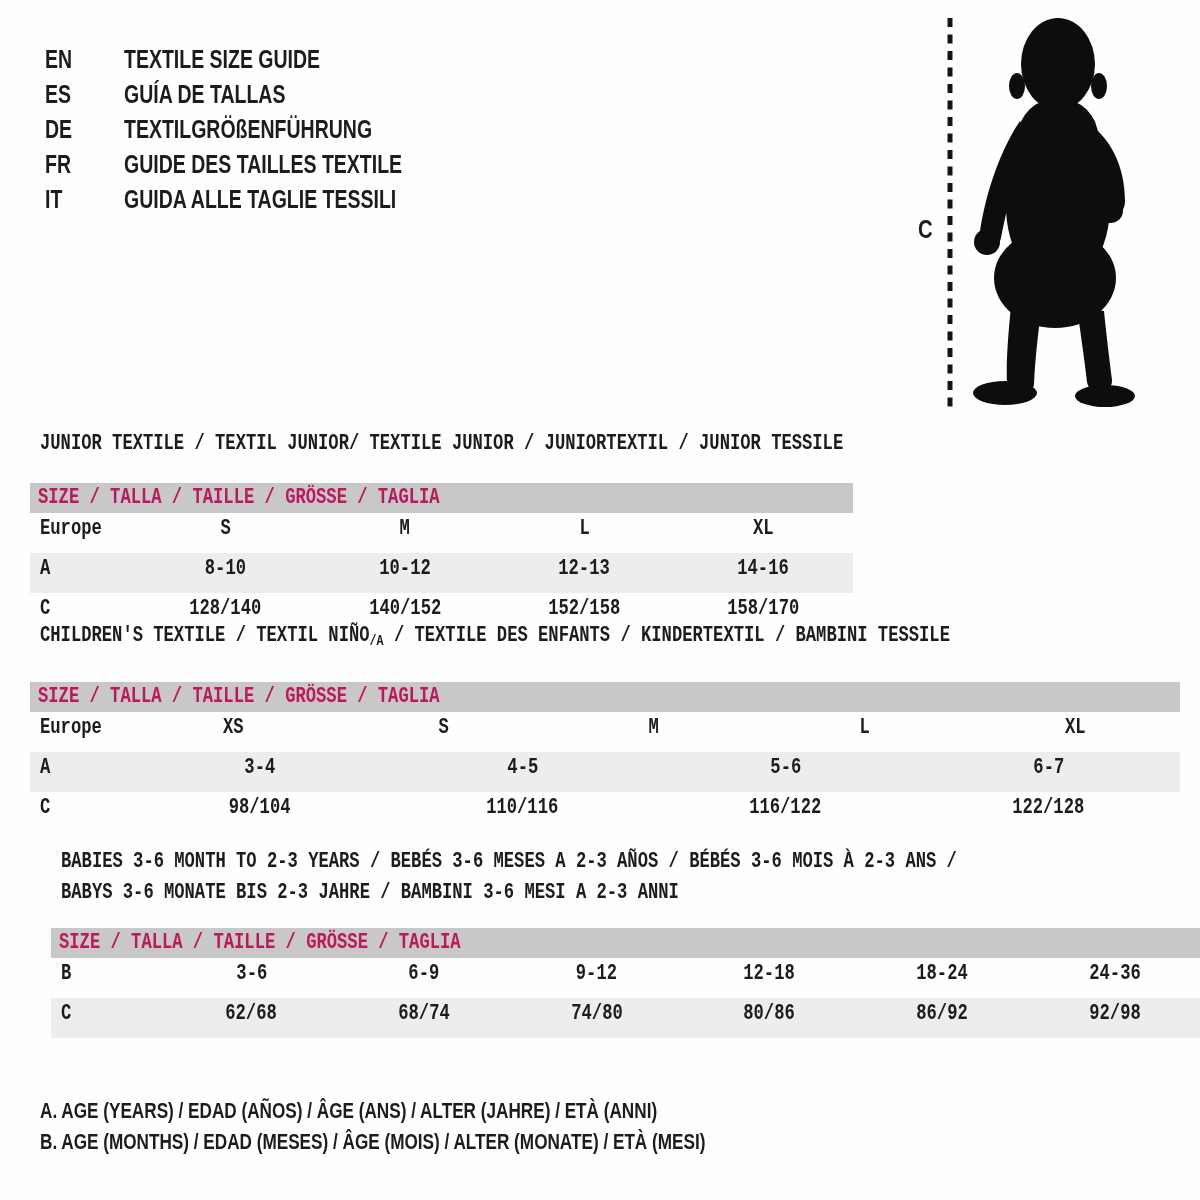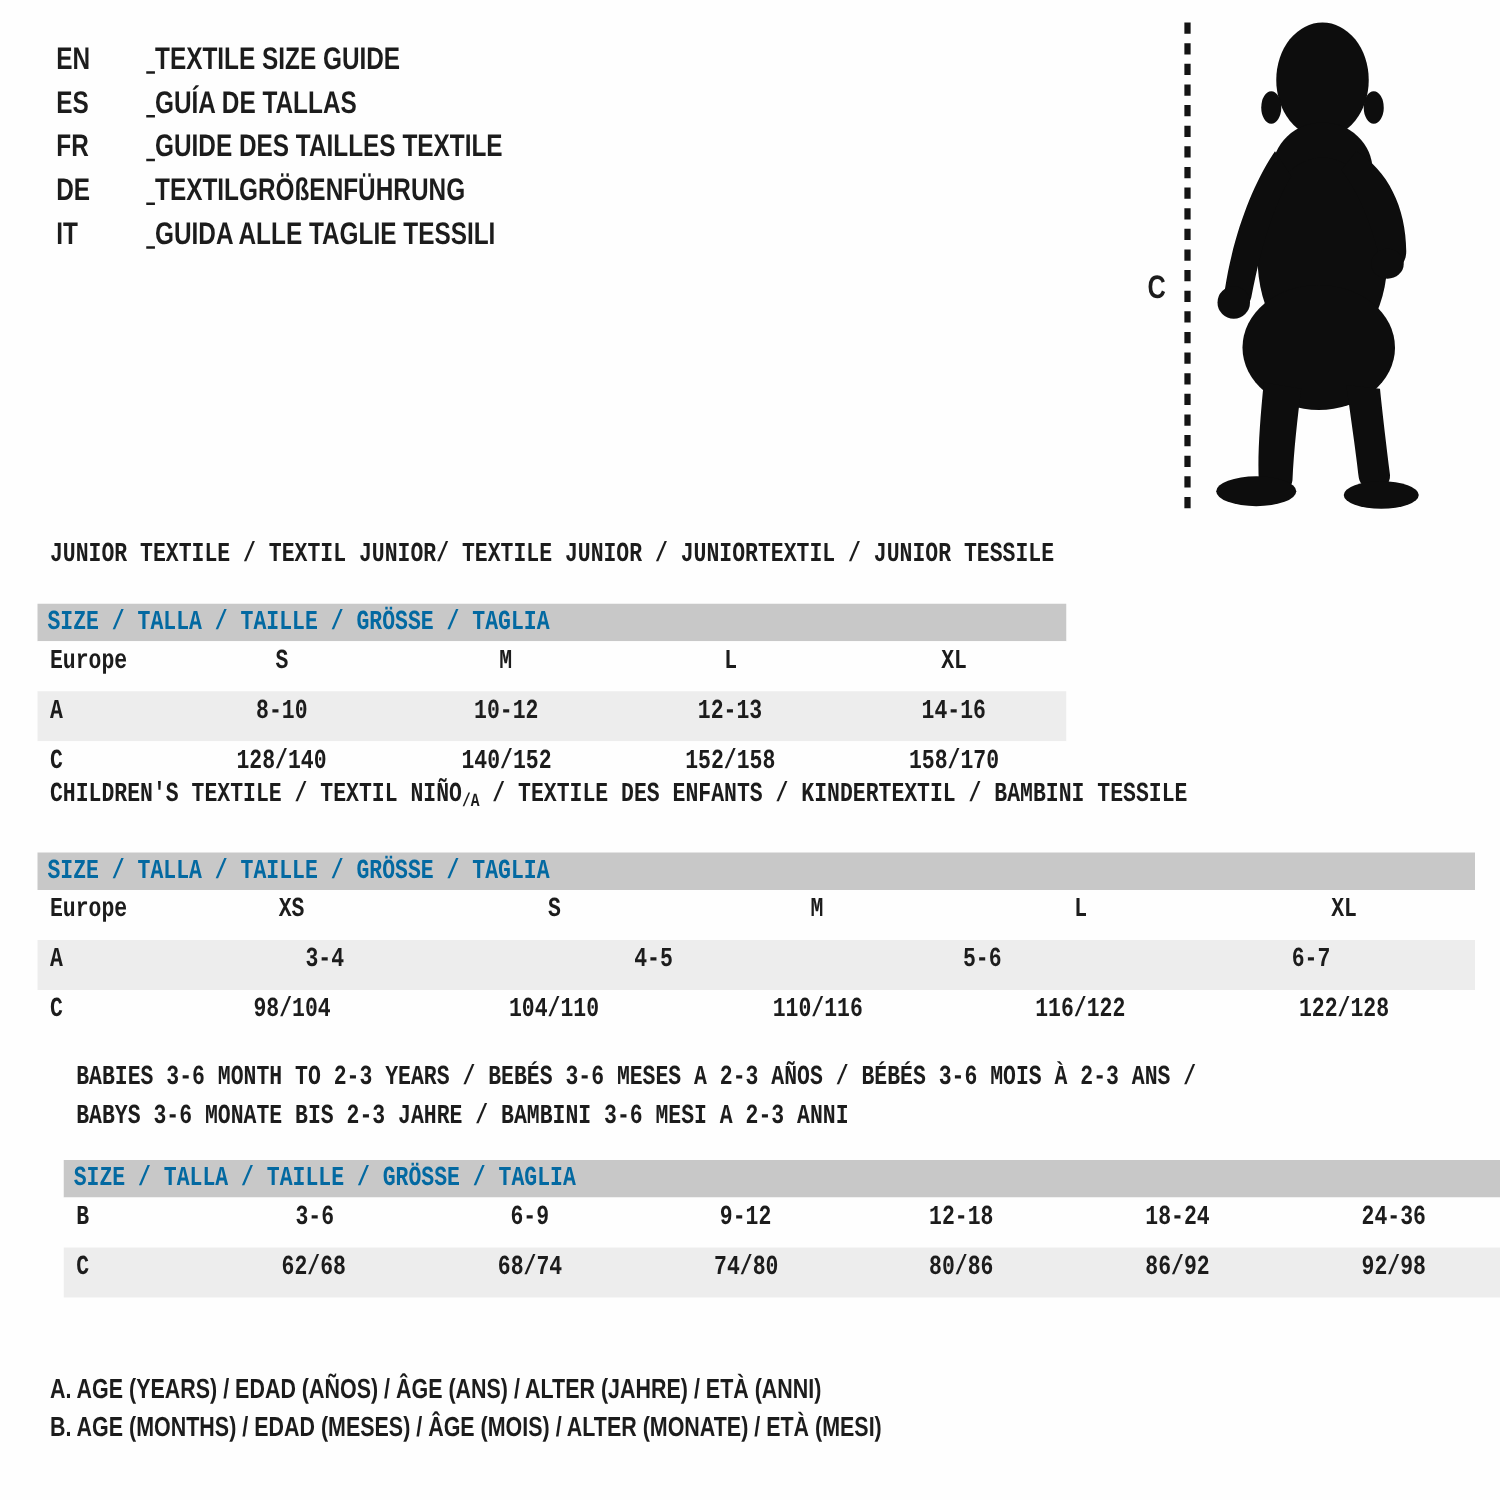--- a/index.html
+++ b/index.html
@@ -11,38 +11,38 @@
     overflow:hidden;
     -webkit-font-smoothing:antialiased;
   }
   .page { position:relative; width:1200px; height:1200px; background:#fefefe; font-weight:bold; }
 
   
   .cond  { display:inline-block; transform:scaleX(0.78); transform-origin:0 50%; white-space:nowrap; }
   .condc { display:inline-block; transform:scaleX(0.78); transform-origin:50% 50%; white-space:nowrap; }
 
   
-  .langs { position:absolute; left:45px; top:30px;text-decoration:underline; }
+  .langs { position:absolute; left:45px; top:42px; }
   .lang-row { height:35px; line-height:35px; font-size:25px; letter-spacing:0; }
   .lang-code { display:inline-block; width:72px; vertical-align:top; }
 
   
   .dash-line { position:absolute; left:945px; top:16px; width:10px; height:400px; }
   .c-label { position:absolute; left:916px; top:216px; font-size:26px; line-height:26px; }
   .toddler { position:absolute; left:965px; top:16px; width:185px; height:400px; }
 
   
   .tbl { position:absolute; left:30px;font-family:Liberation Mono, monospace; }
   .t1 { top:432px; width:823px; }
   .t2 { top:624px; width:1150px; }
   .t3 { top:846px; width:1150px;margin-left:21px; }
   .tbl-title { font-size:22px; line-height:24px; margin-left:10px; }
   .tbl-title.two-line { line-height:31px; }
   .title-sub { font-size:15px; vertical-align:-4px; }
-  .size-bar { background:#c8c8c8; color:#0369a1; height:30px; line-height:30px; font-size:22px; padding-left:8px; }
+  .size-bar { background:#c8c8c8; color:#be185d; height:30px; line-height:30px; font-size:22px; padding-left:8px; }
   .t1 .size-bar { margin-top:27px; }
   .t2 .size-bar { margin-top:28px; }
   .t3 .size-bar { margin-top:20px; }
   .row { display:flex; height:40px; line-height:31px; font-size:22px; background:#fefefe; }
   .row.shaded { background:#ededed; }
   .lbl { flex:0 0 auto; padding-left:10px; text-align:left; }
   .t1 .lbl { width:106px; }
   .t2 .lbl { width:98px; }
   .t3 .lbl { width:114px; }
   .val { flex:1 1 0; text-align:center; }
@@ -59,26 +59,26 @@
   <div class="langs">
     <div class="lang-row">
       <span class="lang-code"><span class="cond">EN</span></span>
       <span class="cond">TEXTILE SIZE GUIDE</span>
     </div>
     <div class="lang-row">
       <span class="lang-code"><span class="cond">ES</span></span>
       <span class="cond">GUÍA DE TALLAS</span>
     </div>
     <div class="lang-row">
+      <span class="lang-code"><span class="cond">DE</span></span>
+      <span class="cond">TEXTILGRÖßENFÜHRUNG</span>
+    </div>
+    <div class="lang-row">
       <span class="lang-code"><span class="cond">FR</span></span>
       <span class="cond">GUIDE DES TAILLES TEXTILE</span>
-    </div>
-    <div class="lang-row">
-      <span class="lang-code"><span class="cond">DE</span></span>
-      <span class="cond">TEXTILGRÖßENFÜHRUNG</span>
     </div>
     <div class="lang-row">
       <span class="lang-code"><span class="cond">IT</span></span>
       <span class="cond">GUIDA ALLE TAGLIE TESSILI</span>
     </div>
   </div>
 
   <svg class="dash-line" viewBox="0 0 10 400">
     <line x1="5" y1="2" x2="5" y2="398" stroke="#141414" stroke-width="5" stroke-dasharray="9 7.5"></line>
   </svg>
@@ -143,21 +143,20 @@
     <div class="row shaded">
       <div class="lbl"><span class="cond">A</span></div>
       <div class="val"><span class="condc">3-4</span></div>
       <div class="val"><span class="condc">4-5</span></div>
       <div class="val"><span class="condc">5-6</span></div>
       <div class="val"><span class="condc">6-7</span></div>
     </div>
     <div class="row">
       <div class="lbl"><span class="cond">C</span></div>
       <div class="val"><span class="condc">98/104</span></div>
-      <div class="val"><span class="condc">104/110</span></div>
       <div class="val"><span class="condc">110/116</span></div>
       <div class="val"><span class="condc">116/122</span></div>
       <div class="val"><span class="condc">122/128</span></div>
     </div>
   </div>
 
   <div class="tbl t3">
     <div class="tbl-title two-line">
       <div><span class="cond">BABIES 3-6 MONTH TO 2-3 YEARS / BEBÉS 3-6 MESES A 2-3 AÑOS / BÉBÉS 3-6 MOIS À 2-3 ANS /</span></div>
       <div><span class="cond">BABYS 3-6 MONATE BIS 2-3 JAHRE / BAMBINI 3-6 MESI A 2-3 ANNI</span></div>

